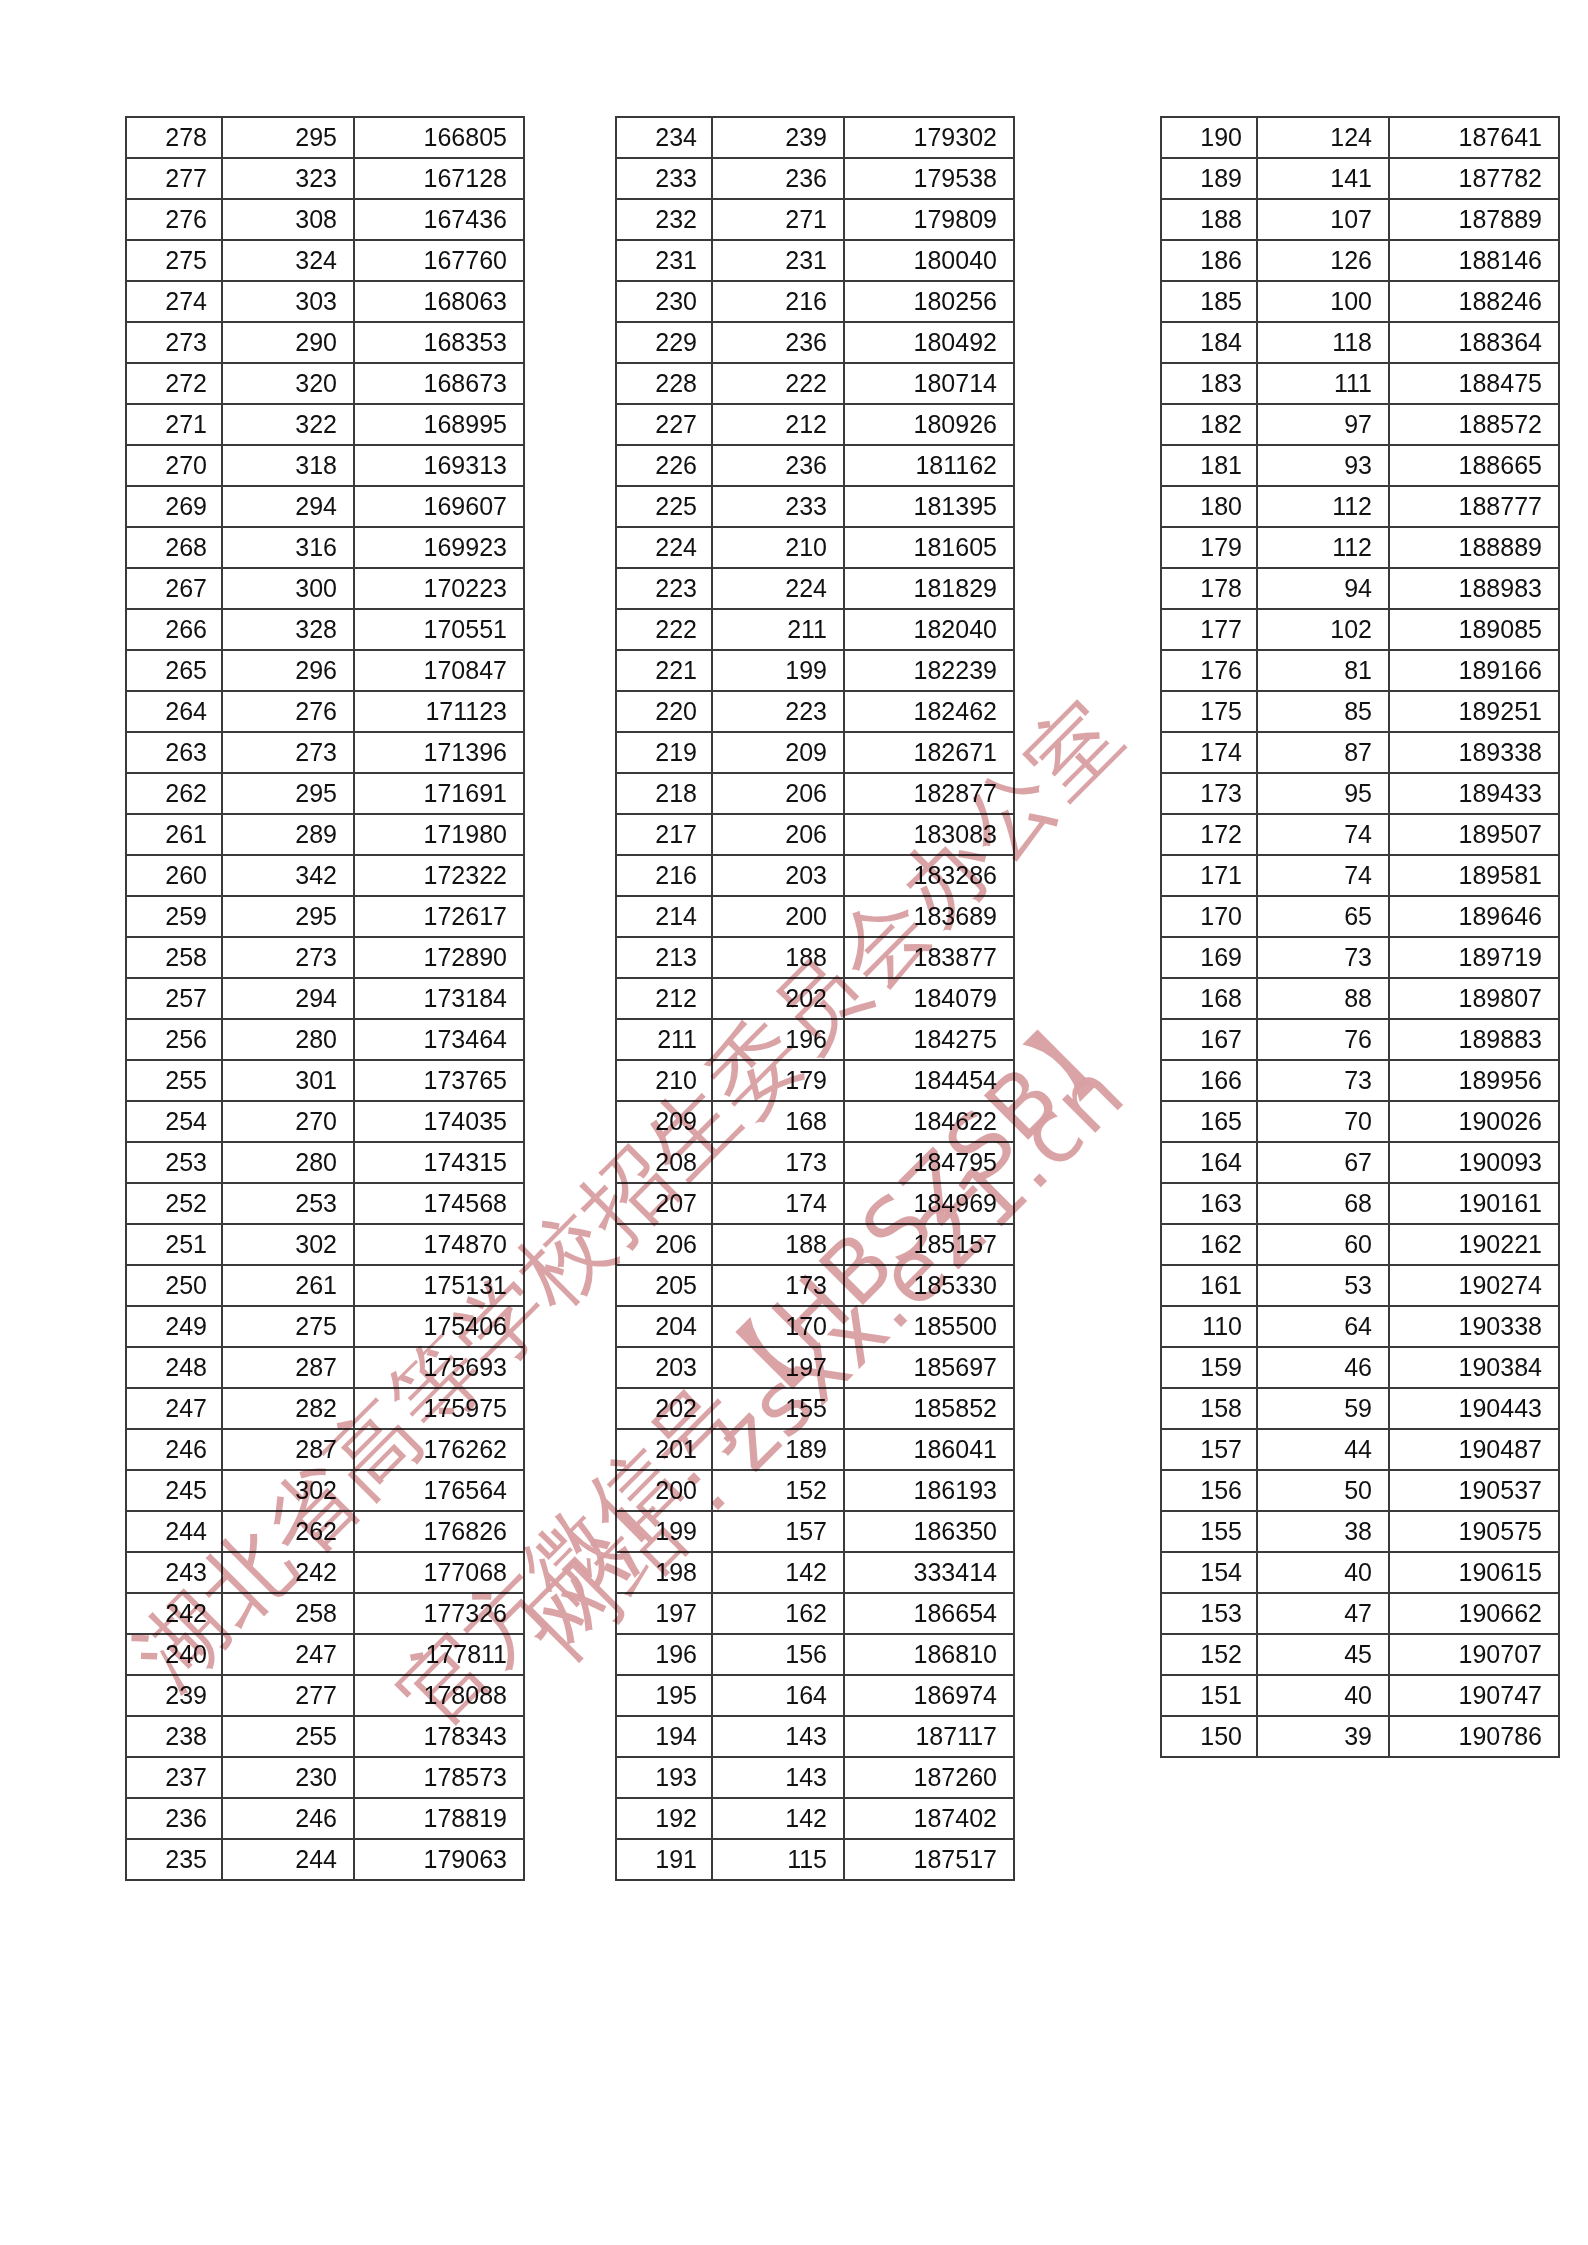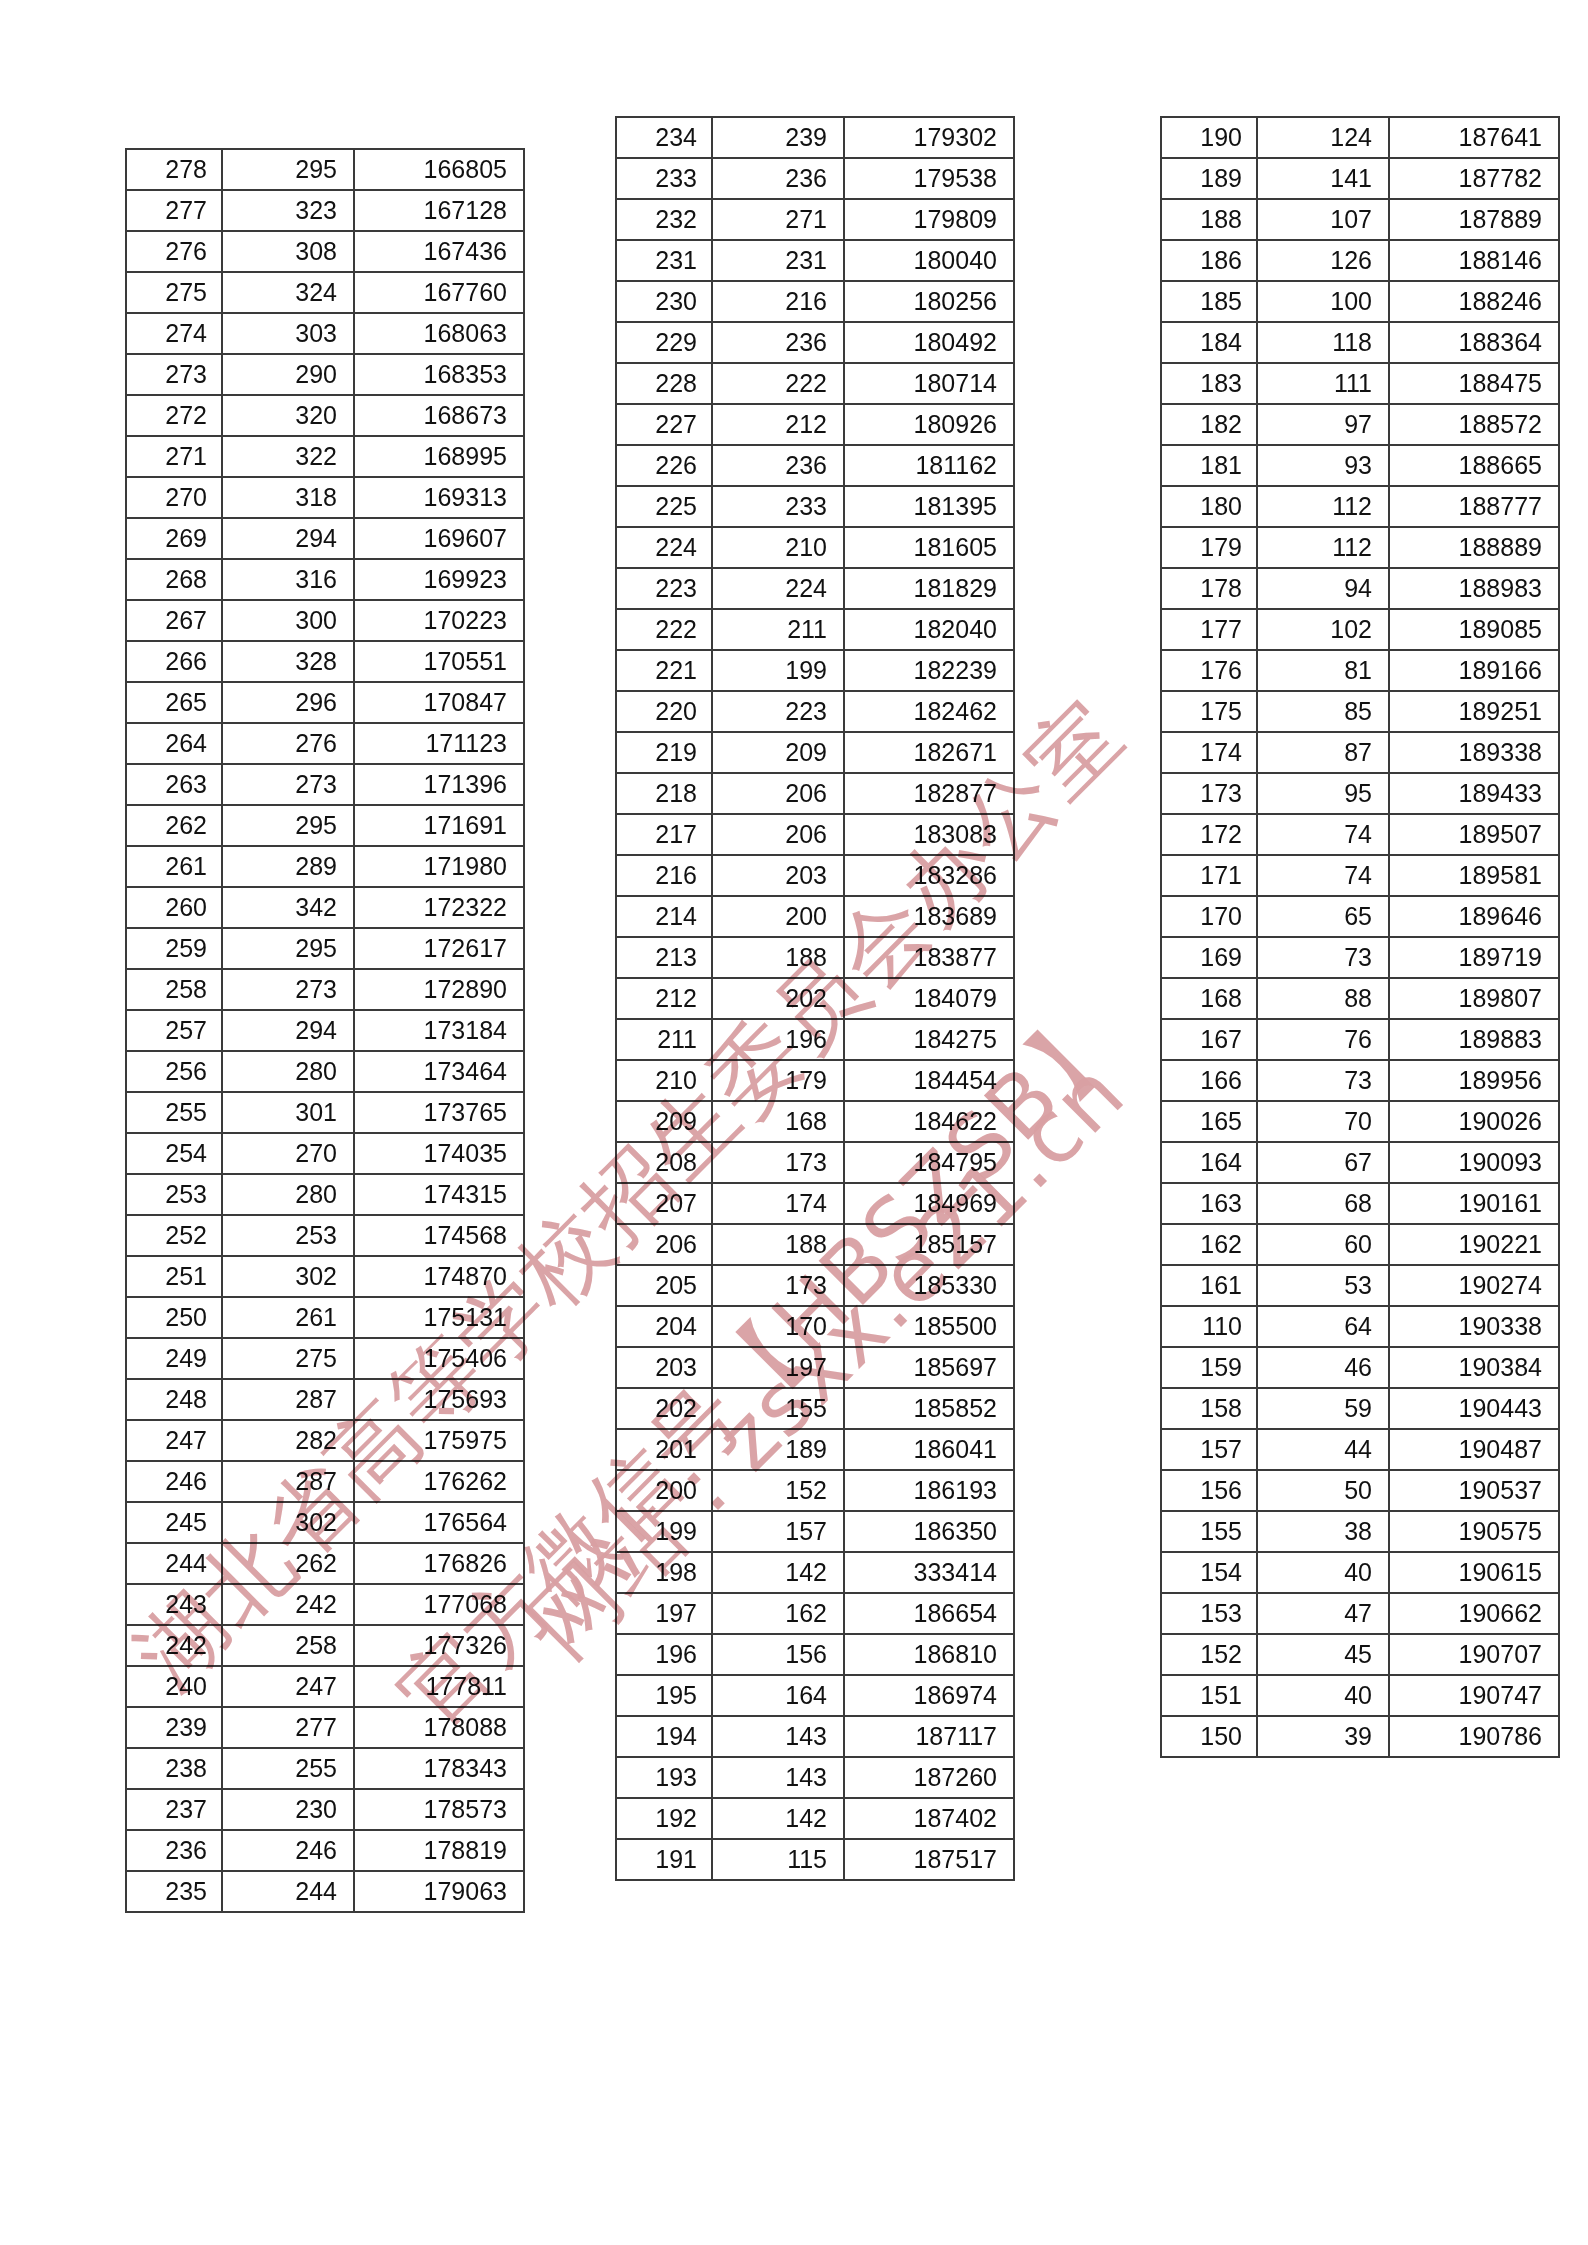--- a/index.html
+++ b/index.html
@@ -4,21 +4,21 @@
 <style>
   html, body { margin:0; padding:0; background:#ffffff; }
   body { width:1588px; height:2245px; position:relative; overflow:hidden;
          font-family:"Liberation Sans", "DejaVu Sans", sans-serif; color:#111; }
   .tbl { position:absolute; top:116px; border-collapse:collapse; table-layout:fixed; }
   .tbl td { border:2px solid #3a3a3a; height:39.2px; padding:0; font-size:25px;
             line-height:39px; text-align:right; white-space:nowrap; box-sizing:border-box; }
   .tbl td.c1 { width:96px; padding-right:14px; }
   .tbl td.c2 { width:132px; padding-right:16px; }
   .tbl td.c3 { width:170px; padding-right:16px; }
-  #t1 { left:125px;margin-top:32px; }
+  #t1 { left:125px; }
   #t2 { left:615px; }
   #t3 { left:1160px; }
   .wm { position:absolute; left:0; top:0; width:1588px; height:2245px; pointer-events:none; mix-blend-mode:multiply; }
   .wm-line { position:absolute; white-space:nowrap; color:#d9a0a3; font-family:"DejaVu Sans", sans-serif;
              transform-origin:0 0; transform:rotate(-45deg); opacity:0.95; }
   .wm-1 { left:110px; top:1630px; font-size:88px; letter-spacing:2px; }
   .wm-2 { left:375px; top:1670px; font-size:86px; letter-spacing:2px; }
   .wm-3 { left:505px; top:1600px; font-size:86px; letter-spacing:2px; }
 </style>
 </head>

